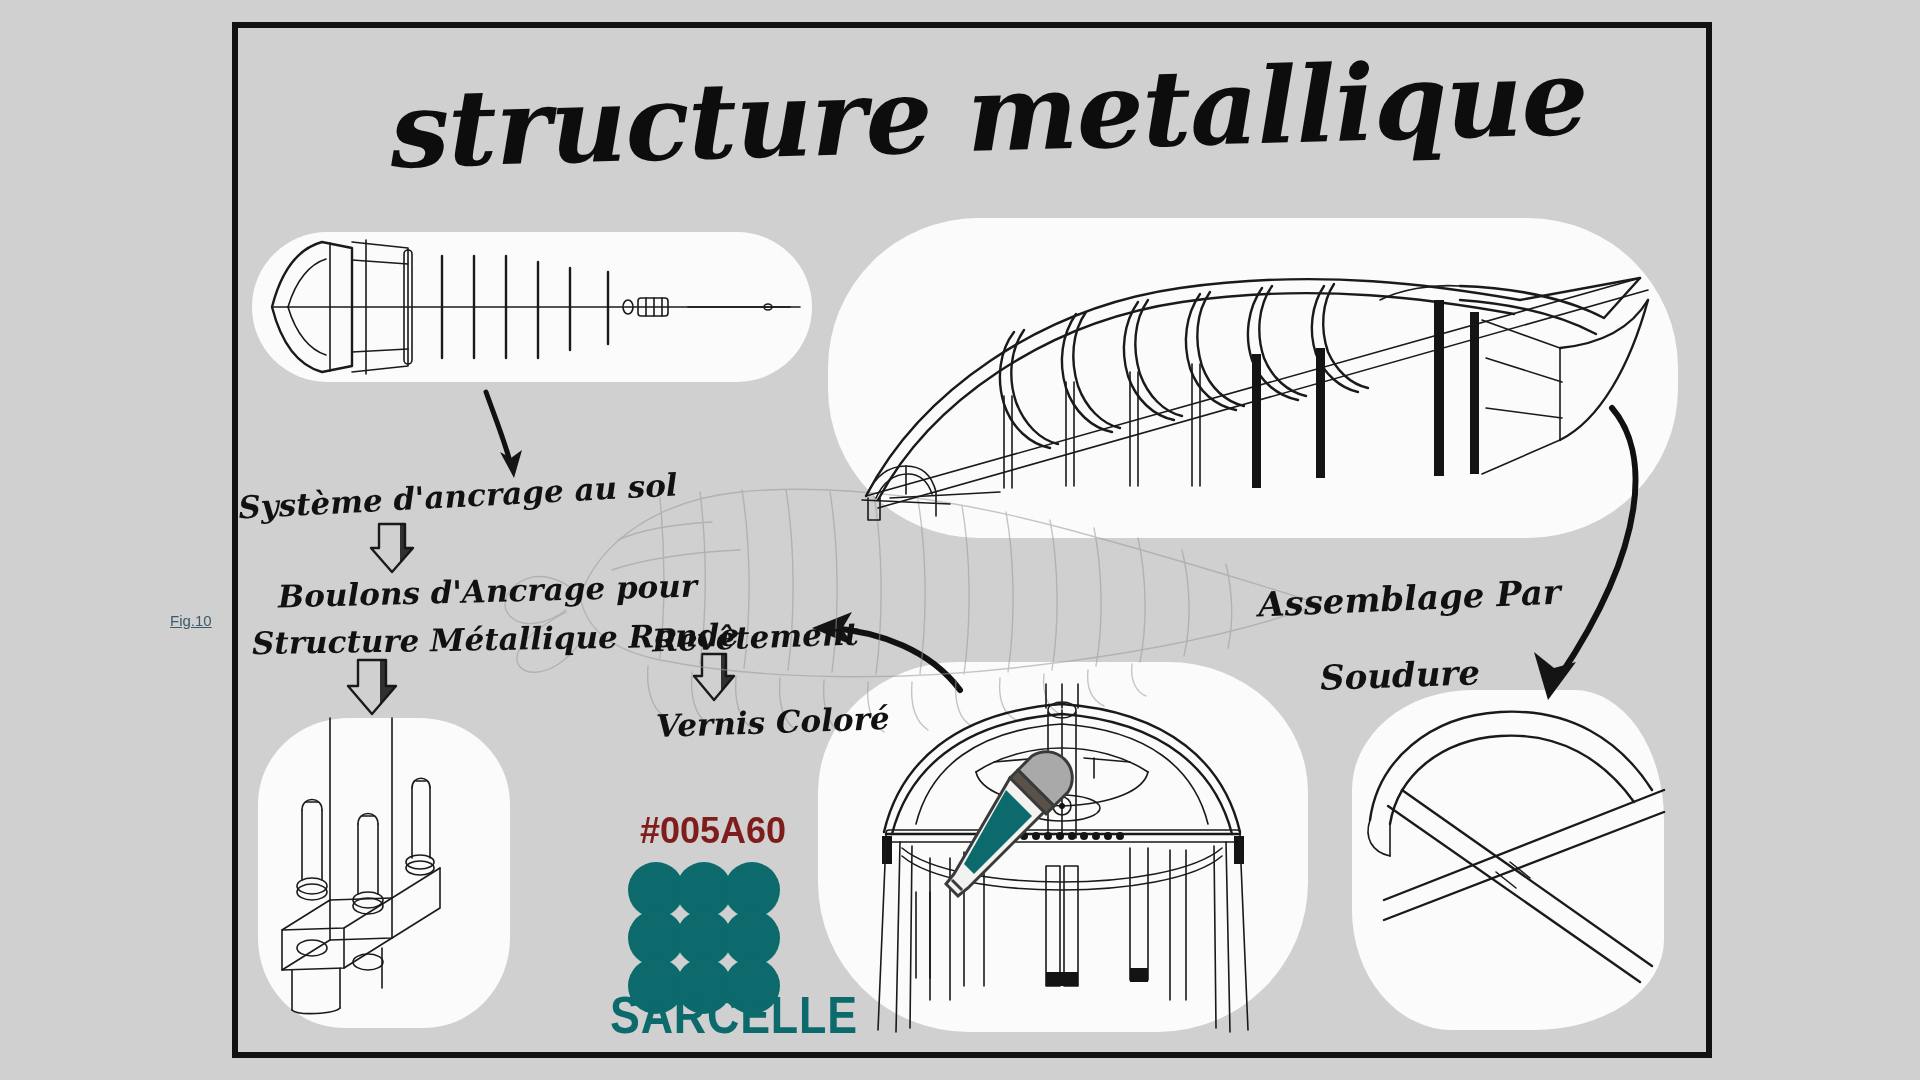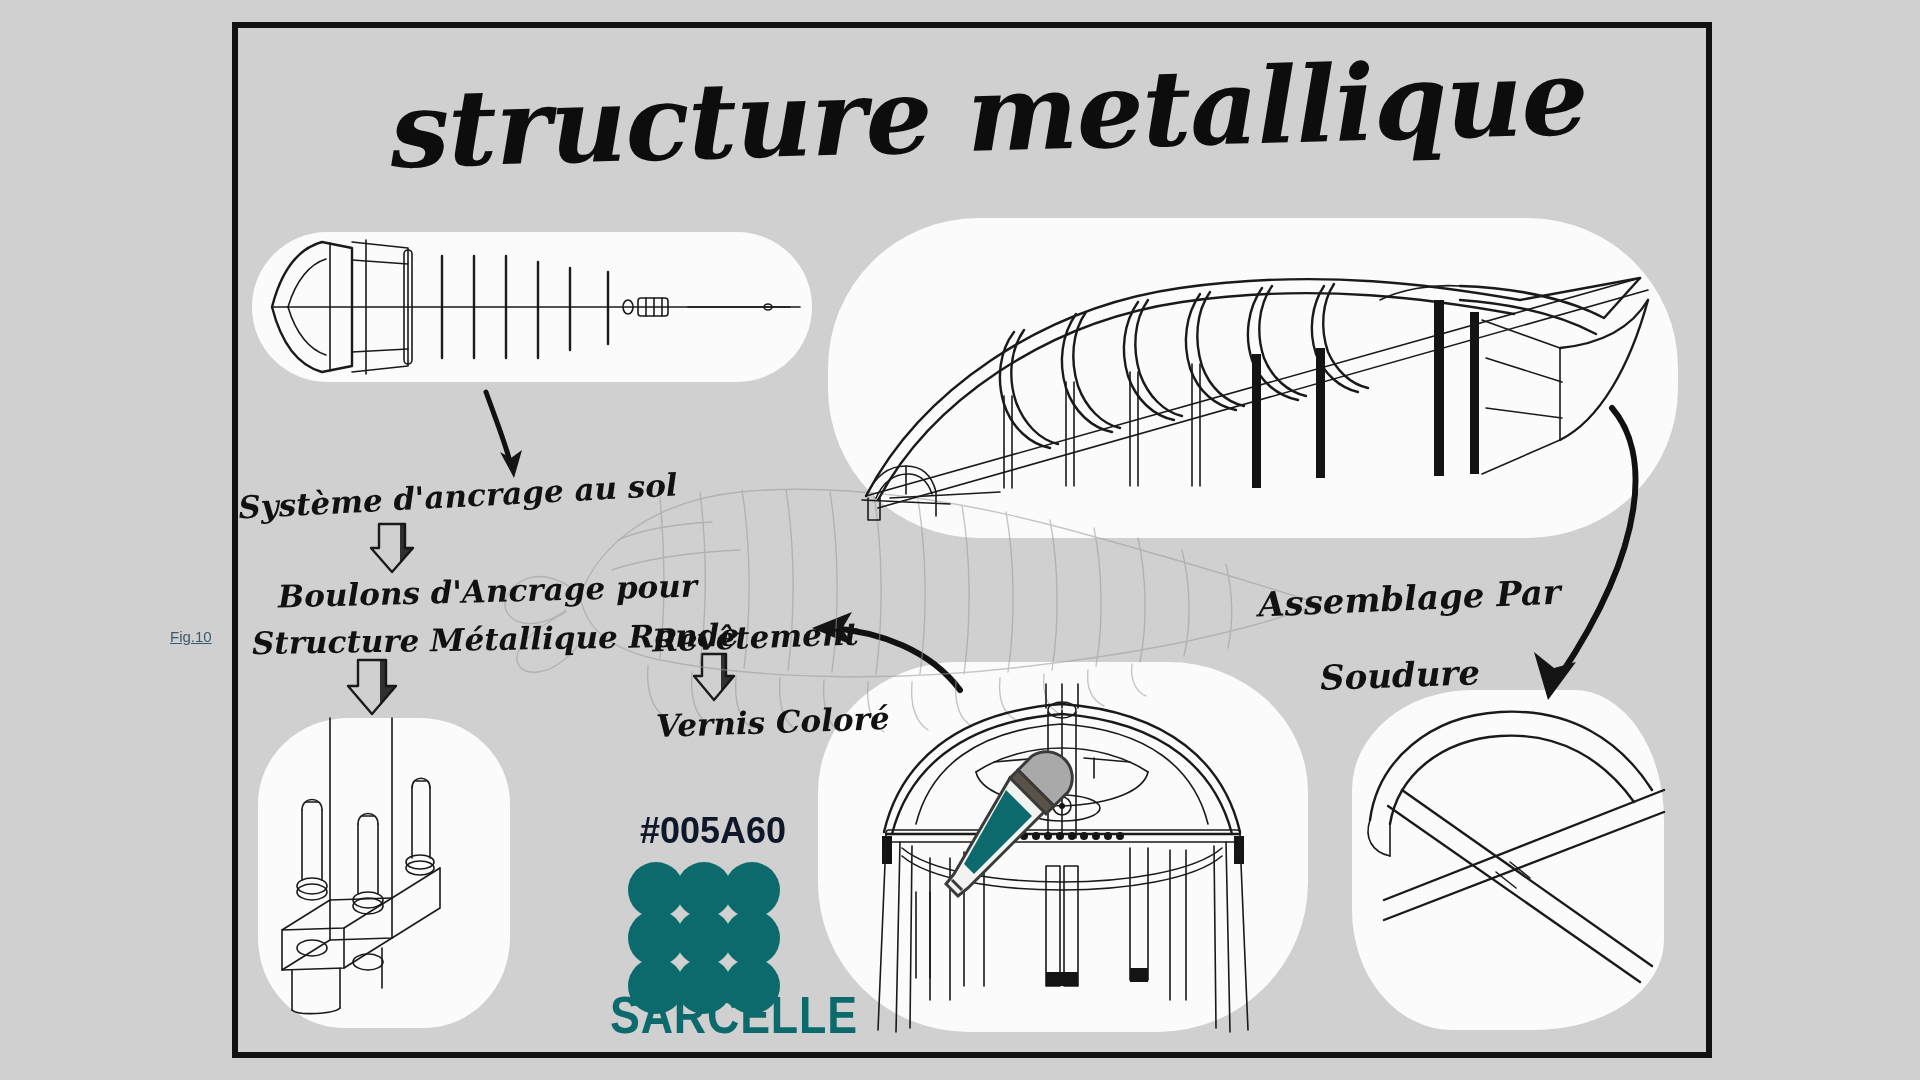--- a/index.html
+++ b/index.html
@@ -90,42 +90,42 @@
   #txt-soudure { left: 1320px; top: 655px; font-size: 34px; transform: rotate(-2deg); }
 
   
   #hex-code {
     position: absolute;
     left: 640px; top: 810px;
     font-family: "Liberation Sans", sans-serif;
     font-weight: 700;
     font-size: 36px;
     letter-spacing: 0px;
-    color: #0f172a;
+    color: #7f1d1d;
     white-space: nowrap;
   }
   #brand-name {
     position: absolute;
     left: 596px; top: 985px;
     width: 200px;
     text-align: center;
     font-family: "Liberation Sans", sans-serif;
     font-weight: 700;
     font-size: 52px;
     letter-spacing: 1px;
     color: #0c6a6d;
     transform: scaleX(0.86);
     transform-origin: center;
     white-space: nowrap;
   }
 
   
   #fig-label {
     position: absolute;
-    left: 170px; top: 628px;
+    left: 170px; top: 612px;
     font-family: "Liberation Sans", sans-serif;
     font-size: 15px;
     color: #3d5a6c;
     white-space: nowrap;
     text-decoration: underline;
   }
 
   
   #swatch {
     position: absolute;

